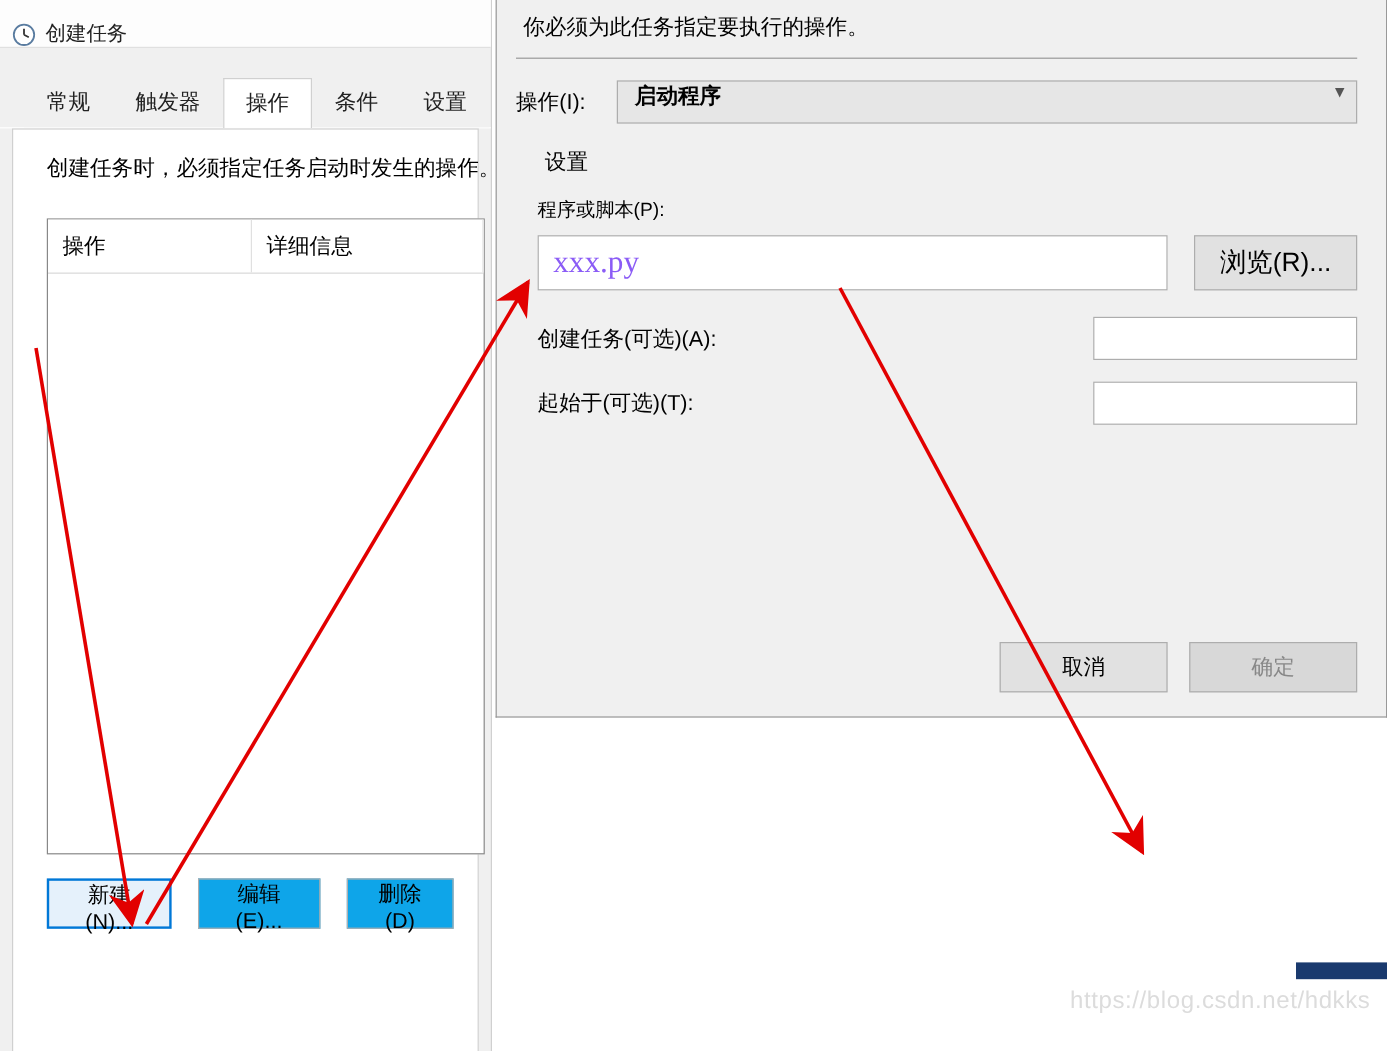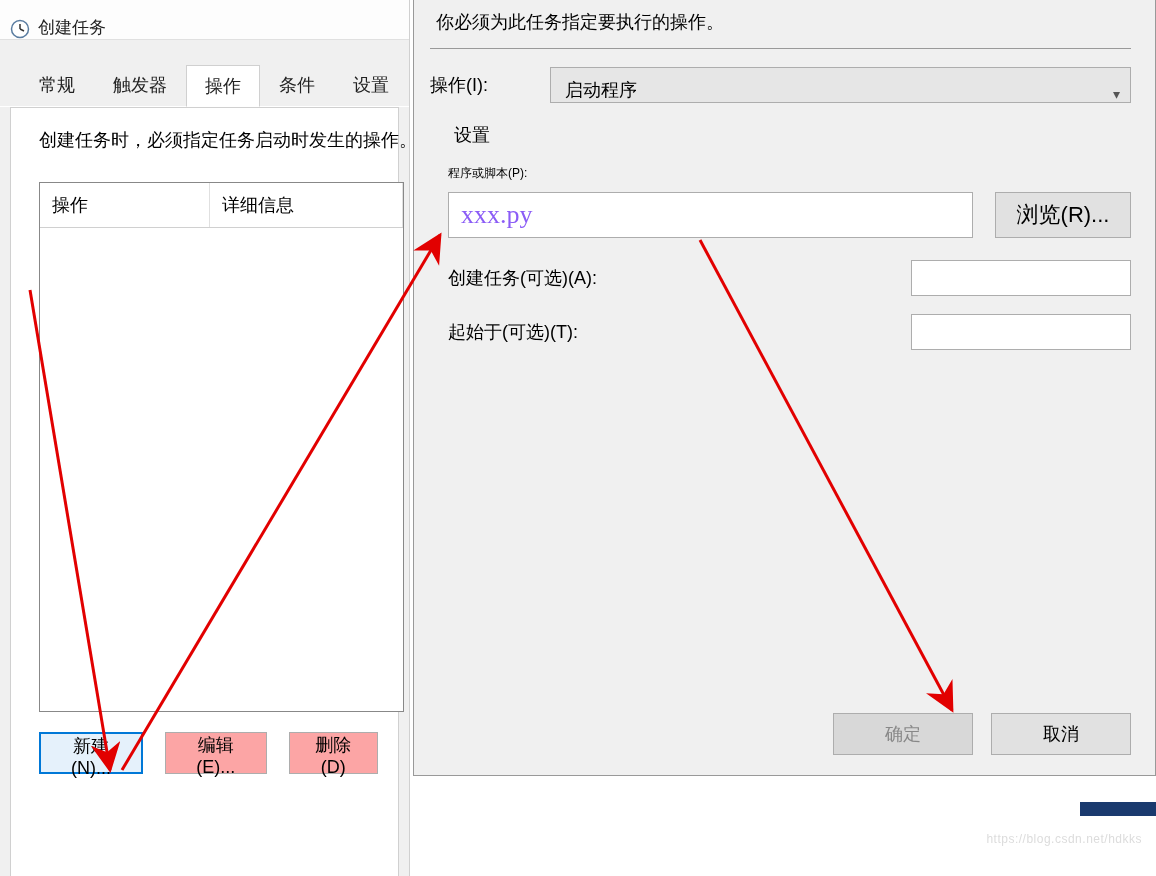--- a/index.html
+++ b/index.html
@@ -86,65 +86,66 @@
     .lh2 { flex: 1; }
     .btnrow {
       margin-top: 20px;
       display: flex;
       gap: 22px;
     }
     .wbtn {
       height: 42px;
       padding: 0 18px;
       font-size: 18px;
-      background: #fca5a5;
+      background: #0ea5e9;
       border: 1px solid #adadad;
       cursor: pointer;
       font-family: inherit;
     }
     .wbtn.primary {
       border: 2px solid #0078d7;
       background: #e5f1fb;
     }
     .wbtn:disabled { color: #888; }
 
     .right-dialog {
       position: absolute;
       left: 413px; top: 0;
       width: 743px;
-      height: 776px;
+      height: 598px;
       background: #f0f0f0;
       border: 1px solid #999;
       border-top: none;
       padding: 0 24px 20px 16px;
     }
     .dlg-instr {
       font-size: 18px;
       padding: 10px 6px 14px 6px;
     }
     .dlg-hr { border: none; border-top: 1px solid #999; margin-bottom: 18px; }
-    .row { display: flex; align-items: center; margin-bottom: 18px; gap: 36px; }
+    .row { display: flex; align-items: center; margin-bottom: 18px; }
     .lbl { width: 84px; font-size: 18px; }
     .combo {
       flex: 1; height: 36px;
       border: 1px solid #adadad;
       background: #e6e6e6;
-      display: flex; align-items: flex-end; justify-content: space-between;
+      display: flex; align-items: flex-start; justify-content: space-between;
       padding: 0 10px 0 14px;
       font-size: 18px;
       cursor: pointer;
+      font-weight: bold;
     }
     .chev { font-size: 14px; color: #555; }
     .fieldset {
       margin-left: 18px;
       padding-top: 2px;
     }
     .fslabel { font-size: 18px; margin-bottom: 18px; display: block; padding-left:6px;}
     .frow { display: flex; align-items: center; margin-bottom: 22px; }
-    .flbl { font-size: 12px; margin-bottom: 10px; display: block; }
+    .flbl { font-size: 16px; margin-bottom: 10px; display: block; }
     .pscript-box {
       width: 540px; height: 46px;
       border: 1px solid #adadad;
       background: #fff;
       display: flex; align-items: center;
       padding: 0 12px;
       font-size: 26px;
       color: #8b5cf6;
       font-family: "Times New Roman", serif;
     }
@@ -177,21 +178,21 @@
       border: 1px solid #adadad;
       background: #e1e1e1;
       font-family: inherit;
       cursor: pointer;
     }
     .dbtn:disabled { color: #888; background: #d8d8d8; }
 
     .wm {
       position: absolute;
       right: 14px; bottom: 30px;
-      font-size: 12px;
+      font-size: 20px;
       color: #dcdcdc;
       letter-spacing: 0.5px;
       pointer-events: none;
     }
     .corner {
       position: absolute;
       right: 0; bottom: 60px;
       width: 76px; height: 14px;
       background: #1a3a6e;
     }
@@ -266,22 +267,22 @@
       <input class="txtin" value="" style="">
     </div>
 
     <div class="inline-row">
       <span class="ilbl">起始于(可选)(T):</span>
       <input class="txtin" value="" style="">
     </div>
   </div>
 
   <div class="dlg-foot">
+    <button class="dbtn">取消</button>
     <button class="dbtn" disabled="">确定</button>
-    <button class="dbtn">取消</button>
   </div>
 </div>
 
 <div class="corner"></div>
 <div class="wm">https://blog.csdn.net/hdkks</div>
 
 <svg class="arrows">
   <defs>
     <marker id="ah" markerWidth="12" markerHeight="12" refX="9" refY="5" orient="auto">
       <path d="M0,0 L10,5 L0,10 L3,5 Z" fill="#e20000"></path>

